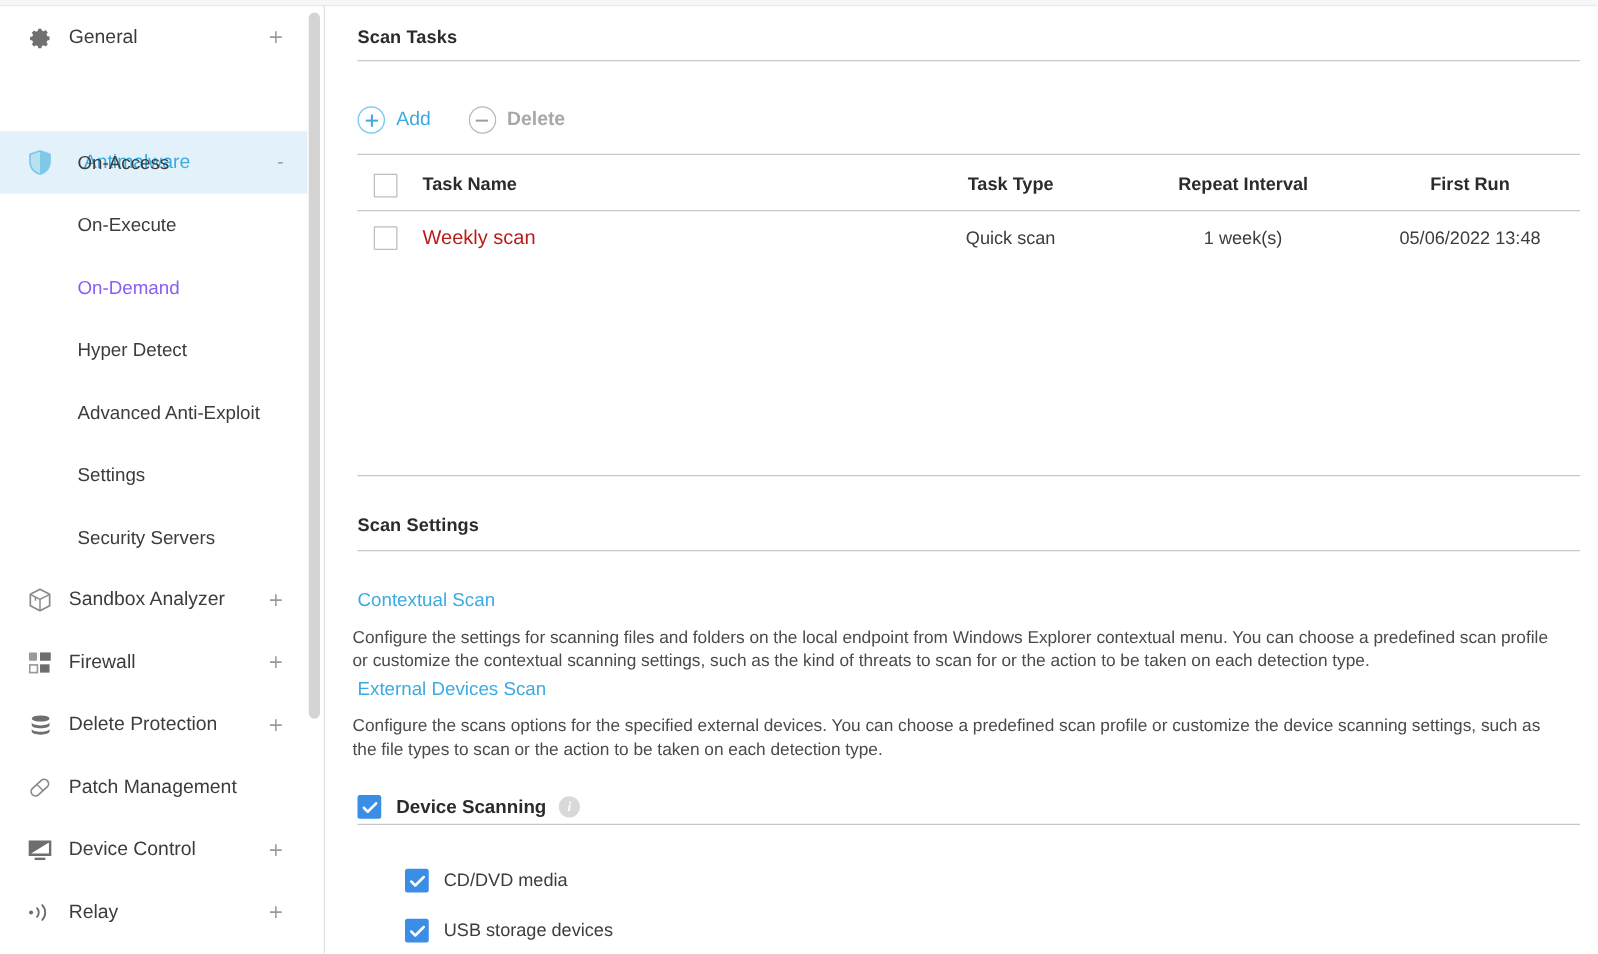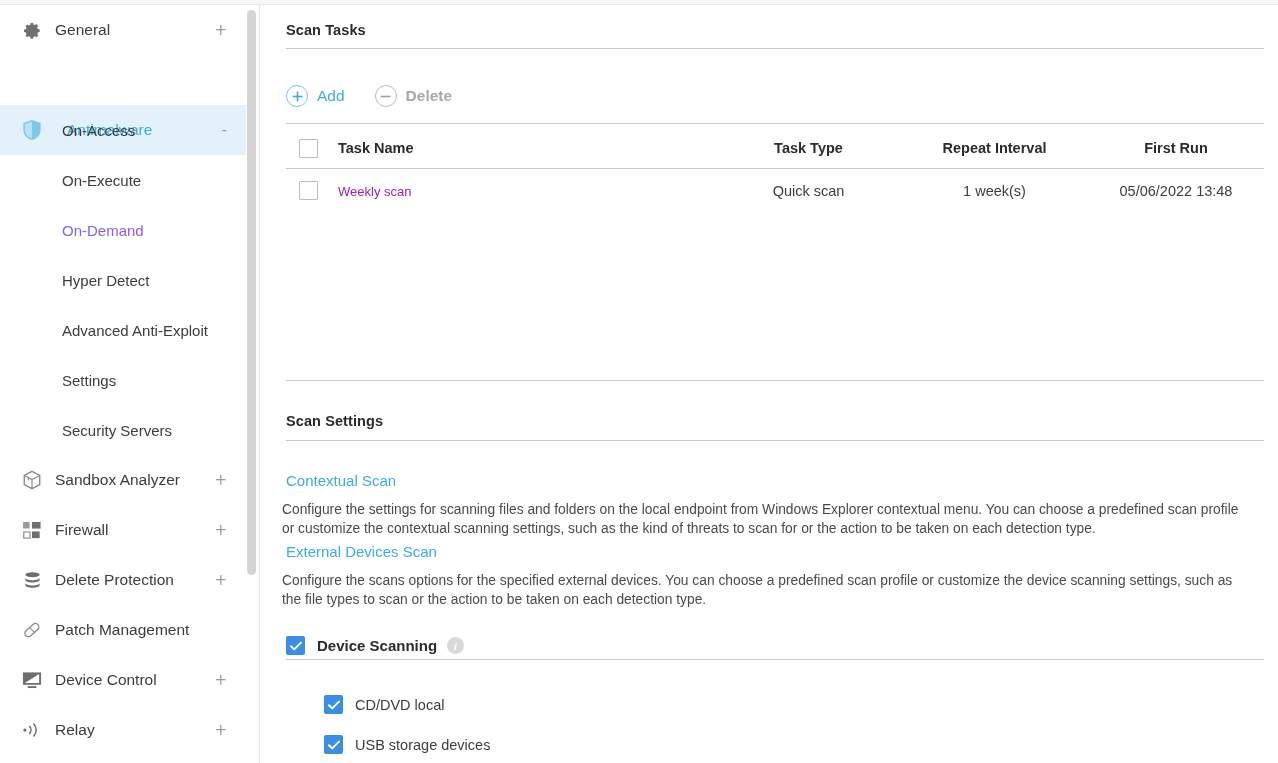--- a/index.html
+++ b/index.html
@@ -122,21 +122,21 @@
   .trow.head .col-type,
   .trow.head .col-rep,
   .trow.head .col-run {
     font-size: 14.5px; font-weight: bold; color: #2b2b2b;
   }
   .trow.body .col-type,
   .trow.body .col-rep,
   .trow.body .col-run {
     font-size: 14.5px; color: #3c3c3c;
   }
-  .link { color: #a21caf; font-size: 13px; cursor: pointer; text-decoration: none; margin-top: 44px; }
+  .link { color: #b91c1c; font-size: 16px; cursor: pointer; text-decoration: none; margin-top: 44px; }
 
   
   .setting-link {
     position: absolute; left: 26px;
     font-size: 15px; color: #3cabe0; cursor: pointer;
   }
   .setting-desc {
     position: absolute; left: 22px; width: 968px;
     font-size: 13.8px; color: #4a4a4a; line-height: 19px;
   }
@@ -372,21 +372,21 @@
     </div>
 
     <div class="hrule" style="top:654px"></div>
 
     <div class="sub-check" style="top:690px">
       <div class="cbx-on">
         <svg width="12" height="10" viewBox="0 0 12 10">
           <path d="M1 5.2 4.2 8.4 11 1.6" fill="none" stroke="#ffffff" stroke-width="2" stroke-linecap="round" stroke-linejoin="round"></path>
         </svg>
       </div>
-      <span class="sc-label">CD/DVD local</span>
+      <span class="sc-label">CD/DVD media</span>
     </div>
 
     <div class="sub-check" style="top:730px">
       <div class="cbx-on">
         <svg width="12" height="10" viewBox="0 0 12 10">
           <path d="M1 5.2 4.2 8.4 11 1.6" fill="none" stroke="#ffffff" stroke-width="2" stroke-linecap="round" stroke-linejoin="round"></path>
         </svg>
       </div>
       <span class="sc-label">USB storage devices</span>
     </div>

